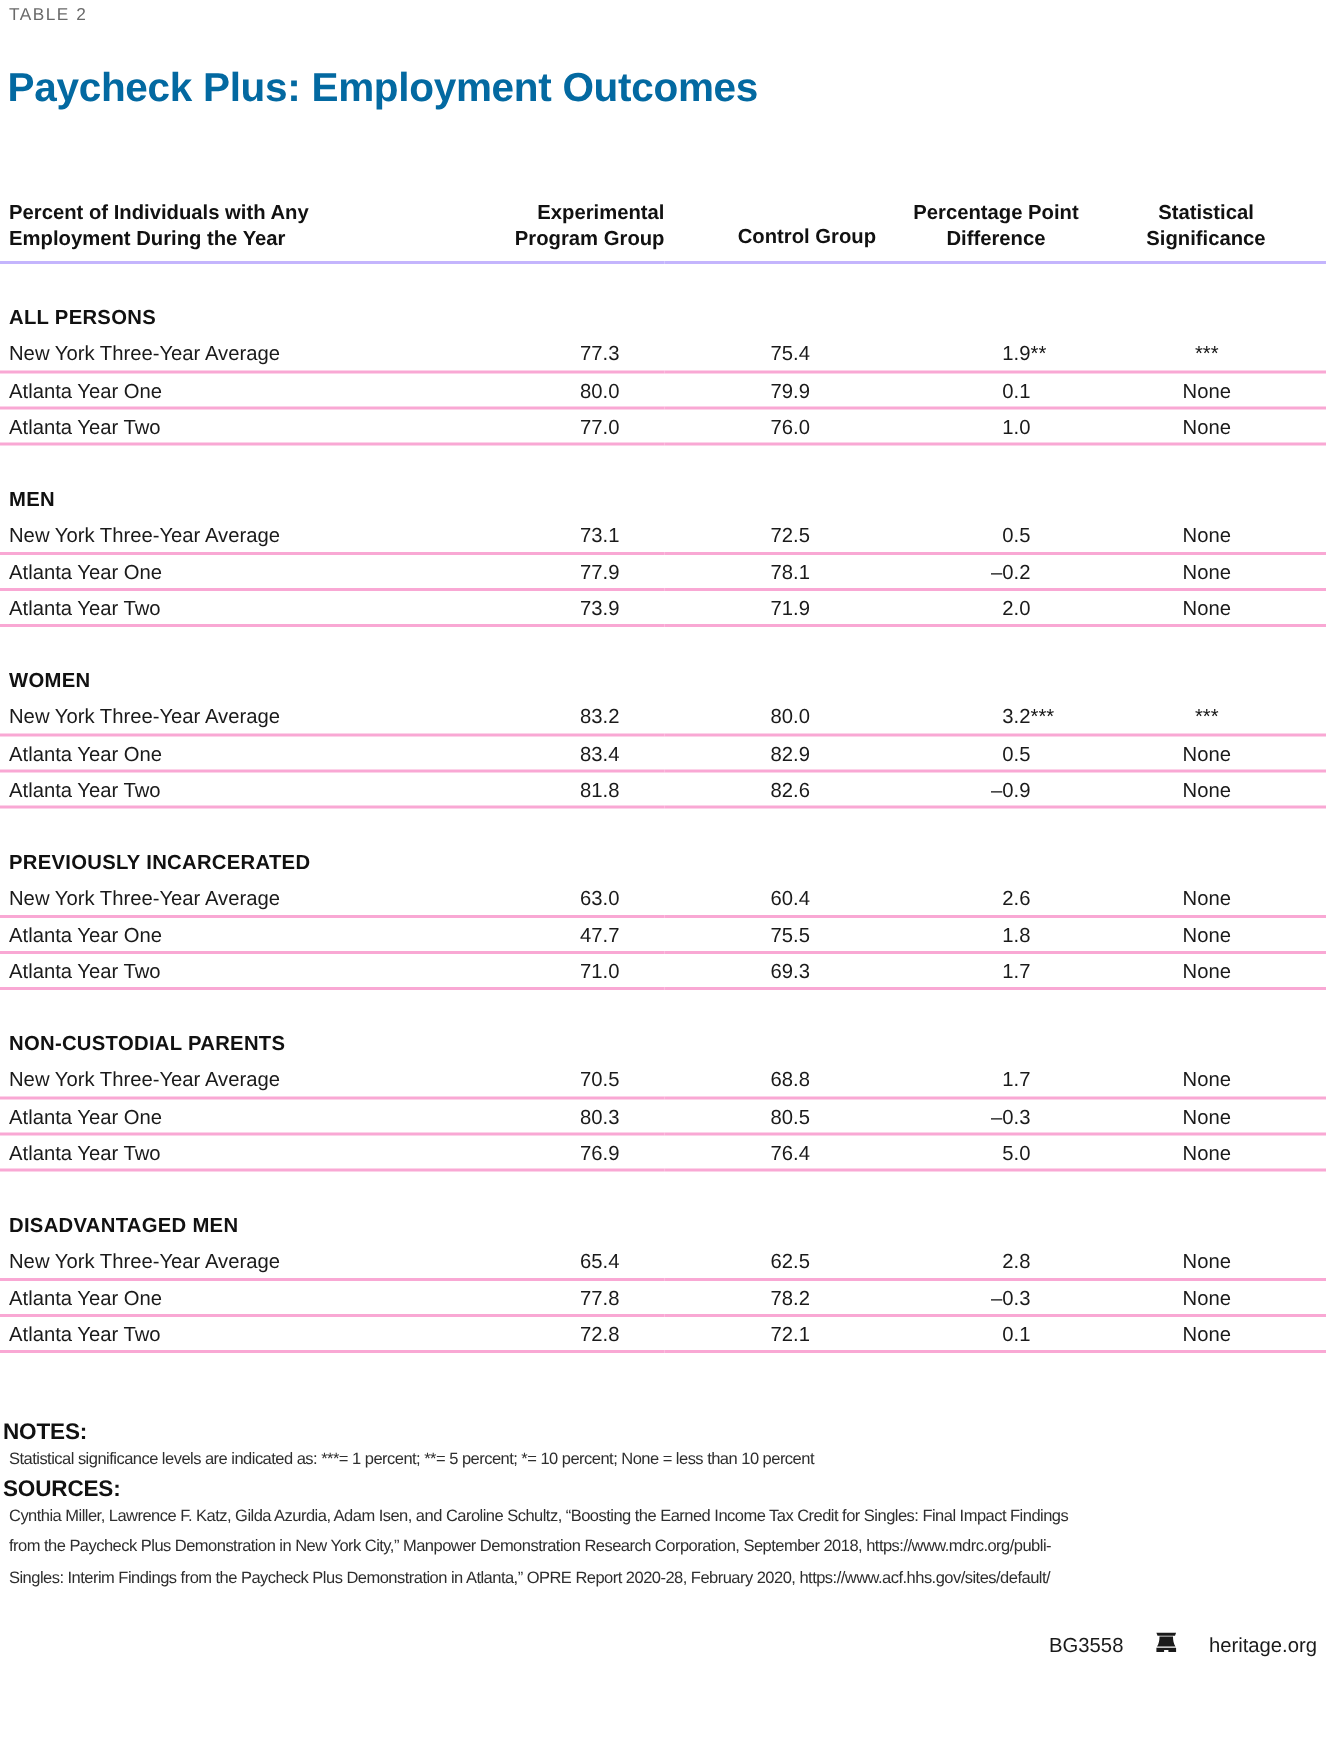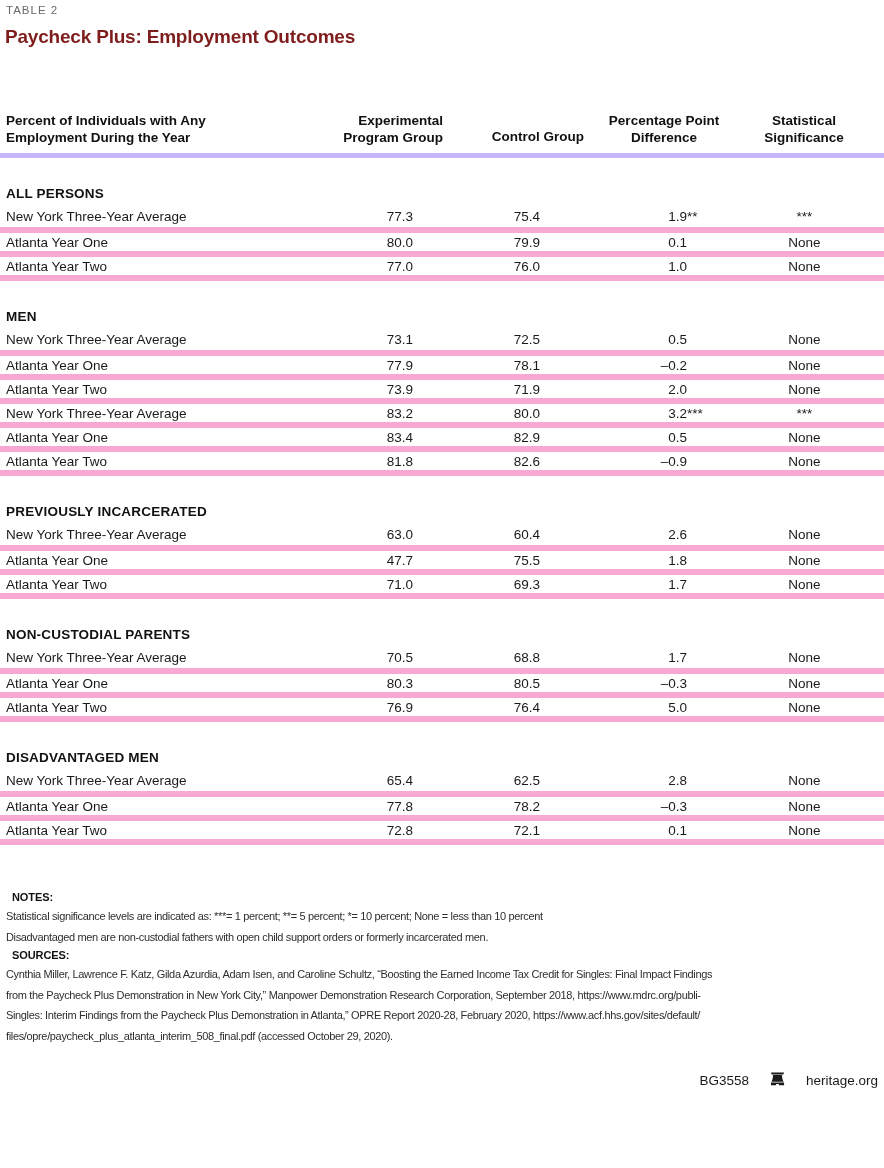--- a/index.html
+++ b/index.html
@@ -8,57 +8,57 @@
     width: 884px; height: 1168px; overflow: hidden;
     background: #ffffff; color: #1a1a1a;
     font-family: "Liberation Sans", sans-serif;
     padding-top: 2px;
   }
   .table-label {
     margin: 2px 0 0 6px;
     font-size: 11.5px; letter-spacing: 1px; color: #6a6a6a;
   }
   .page-title {
-    margin: 8px 0 0 5px;
-    font-size: 19px; font-weight: bold; letter-spacing: -0.2px; color: #7f1d1d;
+    margin: 29px 0 0 5px;
+    font-size: 27px; font-weight: bold; letter-spacing: -0.2px; color: #0369a1;
     line-height: 26px;
   }
   table.outcomes {
     width: 884px; margin-top: 62px;
     border-collapse: collapse; table-layout: fixed;
   }
   thead th {
-    vertical-align: bottom; border-bottom: 5px solid #c4b5fd;
+    vertical-align: bottom; border-bottom: 2px solid #c4b5fd;
     padding: 0 0 7px 0; font-size: 13.5px; line-height: 17px; font-weight: bold;
     color: #111;
   }
   thead th.h1 { text-align: left; padding-left: 6px; }
   thead th.h2 { text-align: right; }
   thead th.h3 { text-align: right; padding-left: 36px; padding-bottom: 8px; }
   thead th.h4 { text-align: center; }
   thead th.h5 { text-align: center; padding-right: 20px; }
   tbody td { font-size: 13.5px; color: #1a1a1a; }
   tr.section-row td {
     padding: 27px 0 4px 6px;
     font-weight: bold; font-size: 13.5px; letter-spacing: 0.2px; color: #111;
     line-height: 17px;
   }
-  tr.data-row { border-bottom: 6px solid #f9a8d4; }
+  tr.data-row { border-bottom: 2px solid #f9a8d4; }
   tr.data-row td { height: 24px; padding-top: 0; padding-bottom: 0; vertical-align: middle; }
   td.c1 { text-align: left; padding-left: 6px; }
   td.c2 { text-align: right; padding-right: 30px; }
   td.c3 { text-align: right; padding-right: 44px; }
   td.c4 { text-align: right; padding-right: 57px; }
   td.c5 { text-align: center; padding-right: 20px; }
   .stars {
     display: inline-block; width: 0; overflow: visible; white-space: nowrap;
   }
   .notes-block { margin-top: 44px; }
   .mini-heading {
-    margin-left: 12px; font-size: 11px; font-weight: bold; color: #111;
+    margin-left: 2px; font-size: 15px; font-weight: bold; color: #111;
     line-height: 17px; letter-spacing: -0.1px;
   }
   .fine-line {
     margin-left: 6px; font-size: 11px; color: #2e2e2e;
     line-height: 20.5px; letter-spacing: -0.35px; white-space: nowrap;
   }
   .footer {
     margin-top: 26px; padding-right: 6px;
     display: flex; justify-content: flex-end; align-items: center; gap: 21px;
     font-size: 13.5px; color: #1a1a1a;
@@ -145,20 +145,23 @@
         <td class="c4"><span>–0.2</span></td>
         <td class="c5">None</td>
       </tr>
       <tr class="data-row">
         <td class="c1">Atlanta Year Two</td>
         <td class="c2">73.9</td>
         <td class="c3">71.9</td>
         <td class="c4"><span>2.0</span></td>
         <td class="c5">None</td>
       </tr>
+      <tr class="section-row">
+        <td class="" colspan="5">WOMEN</td>
+      </tr>
       <tr class="data-row">
         <td class="c1">New York Three-Year Average</td>
         <td class="c2">83.2</td>
         <td class="c3">80.0</td>
         <td class="c4"><span>3.2</span><span class="stars">***</span></td>
         <td class="c5">***</td>
       </tr>
       <tr class="data-row">
         <td class="c1">Atlanta Year One</td>
         <td class="c2">83.4</td>
@@ -245,28 +248,26 @@
         <td class="c4"><span>0.1</span></td>
         <td class="c5">None</td>
       </tr>
     </tbody>
 </table>
 
 <div class="notes-block">
   <div class="mini-heading">NOTES:</div>
   <div>
       <div class="fine-line">Statistical significance levels are indicated as: ***= 1 percent; **= 5 percent; *= 10 percent; None = less than 10 percent</div>
-      <div class="fine-line">Disadvantaged men are non-custodial fathers with open child support orders or formerly incarcerated men.</div>
     </div>
   <div class="mini-heading">SOURCES:</div>
   <div>
       <div class="fine-line">Cynthia Miller, Lawrence F. Katz, Gilda Azurdia, Adam Isen, and Caroline Schultz, “Boosting the Earned Income Tax Credit for Singles: Final Impact Findings</div>
       <div class="fine-line">from the Paycheck Plus Demonstration in New York City,” Manpower Demonstration Research Corporation, September 2018, https://www.mdrc.org/publi-</div>
       <div class="fine-line">Singles: Interim Findings from the Paycheck Plus Demonstration in Atlanta,” OPRE Report 2020-28, February 2020, https://www.acf.hhs.gov/sites/default/</div>
-      <div class="fine-line">files/opre/paycheck_plus_atlanta_interim_508_final.pdf (accessed October 29, 2020).</div>
     </div>
 </div>
 
 <div class="footer">
   <span class="doc-id">BG3558</span>
   <span class="bell">
     <svg width="15" height="14" viewBox="0 0 24 21" fill="#1a1a1a" aria-hidden="true">
       <path d="M1.5 0 h21 l-1.2 3.2 h-18.6 z"></path>
       <path d="M4.8 4.2 h14.4 c0 4 .6 7.6 2.6 10.6 h-19.6 c2 -3 2.6 -6.6 2.6 -10.6 z"></path>
       <path d="M1.5 16 h21 v4.6 h-8.2 v-2.2 h-4.6 v2.2 h-8.2 z"></path>

